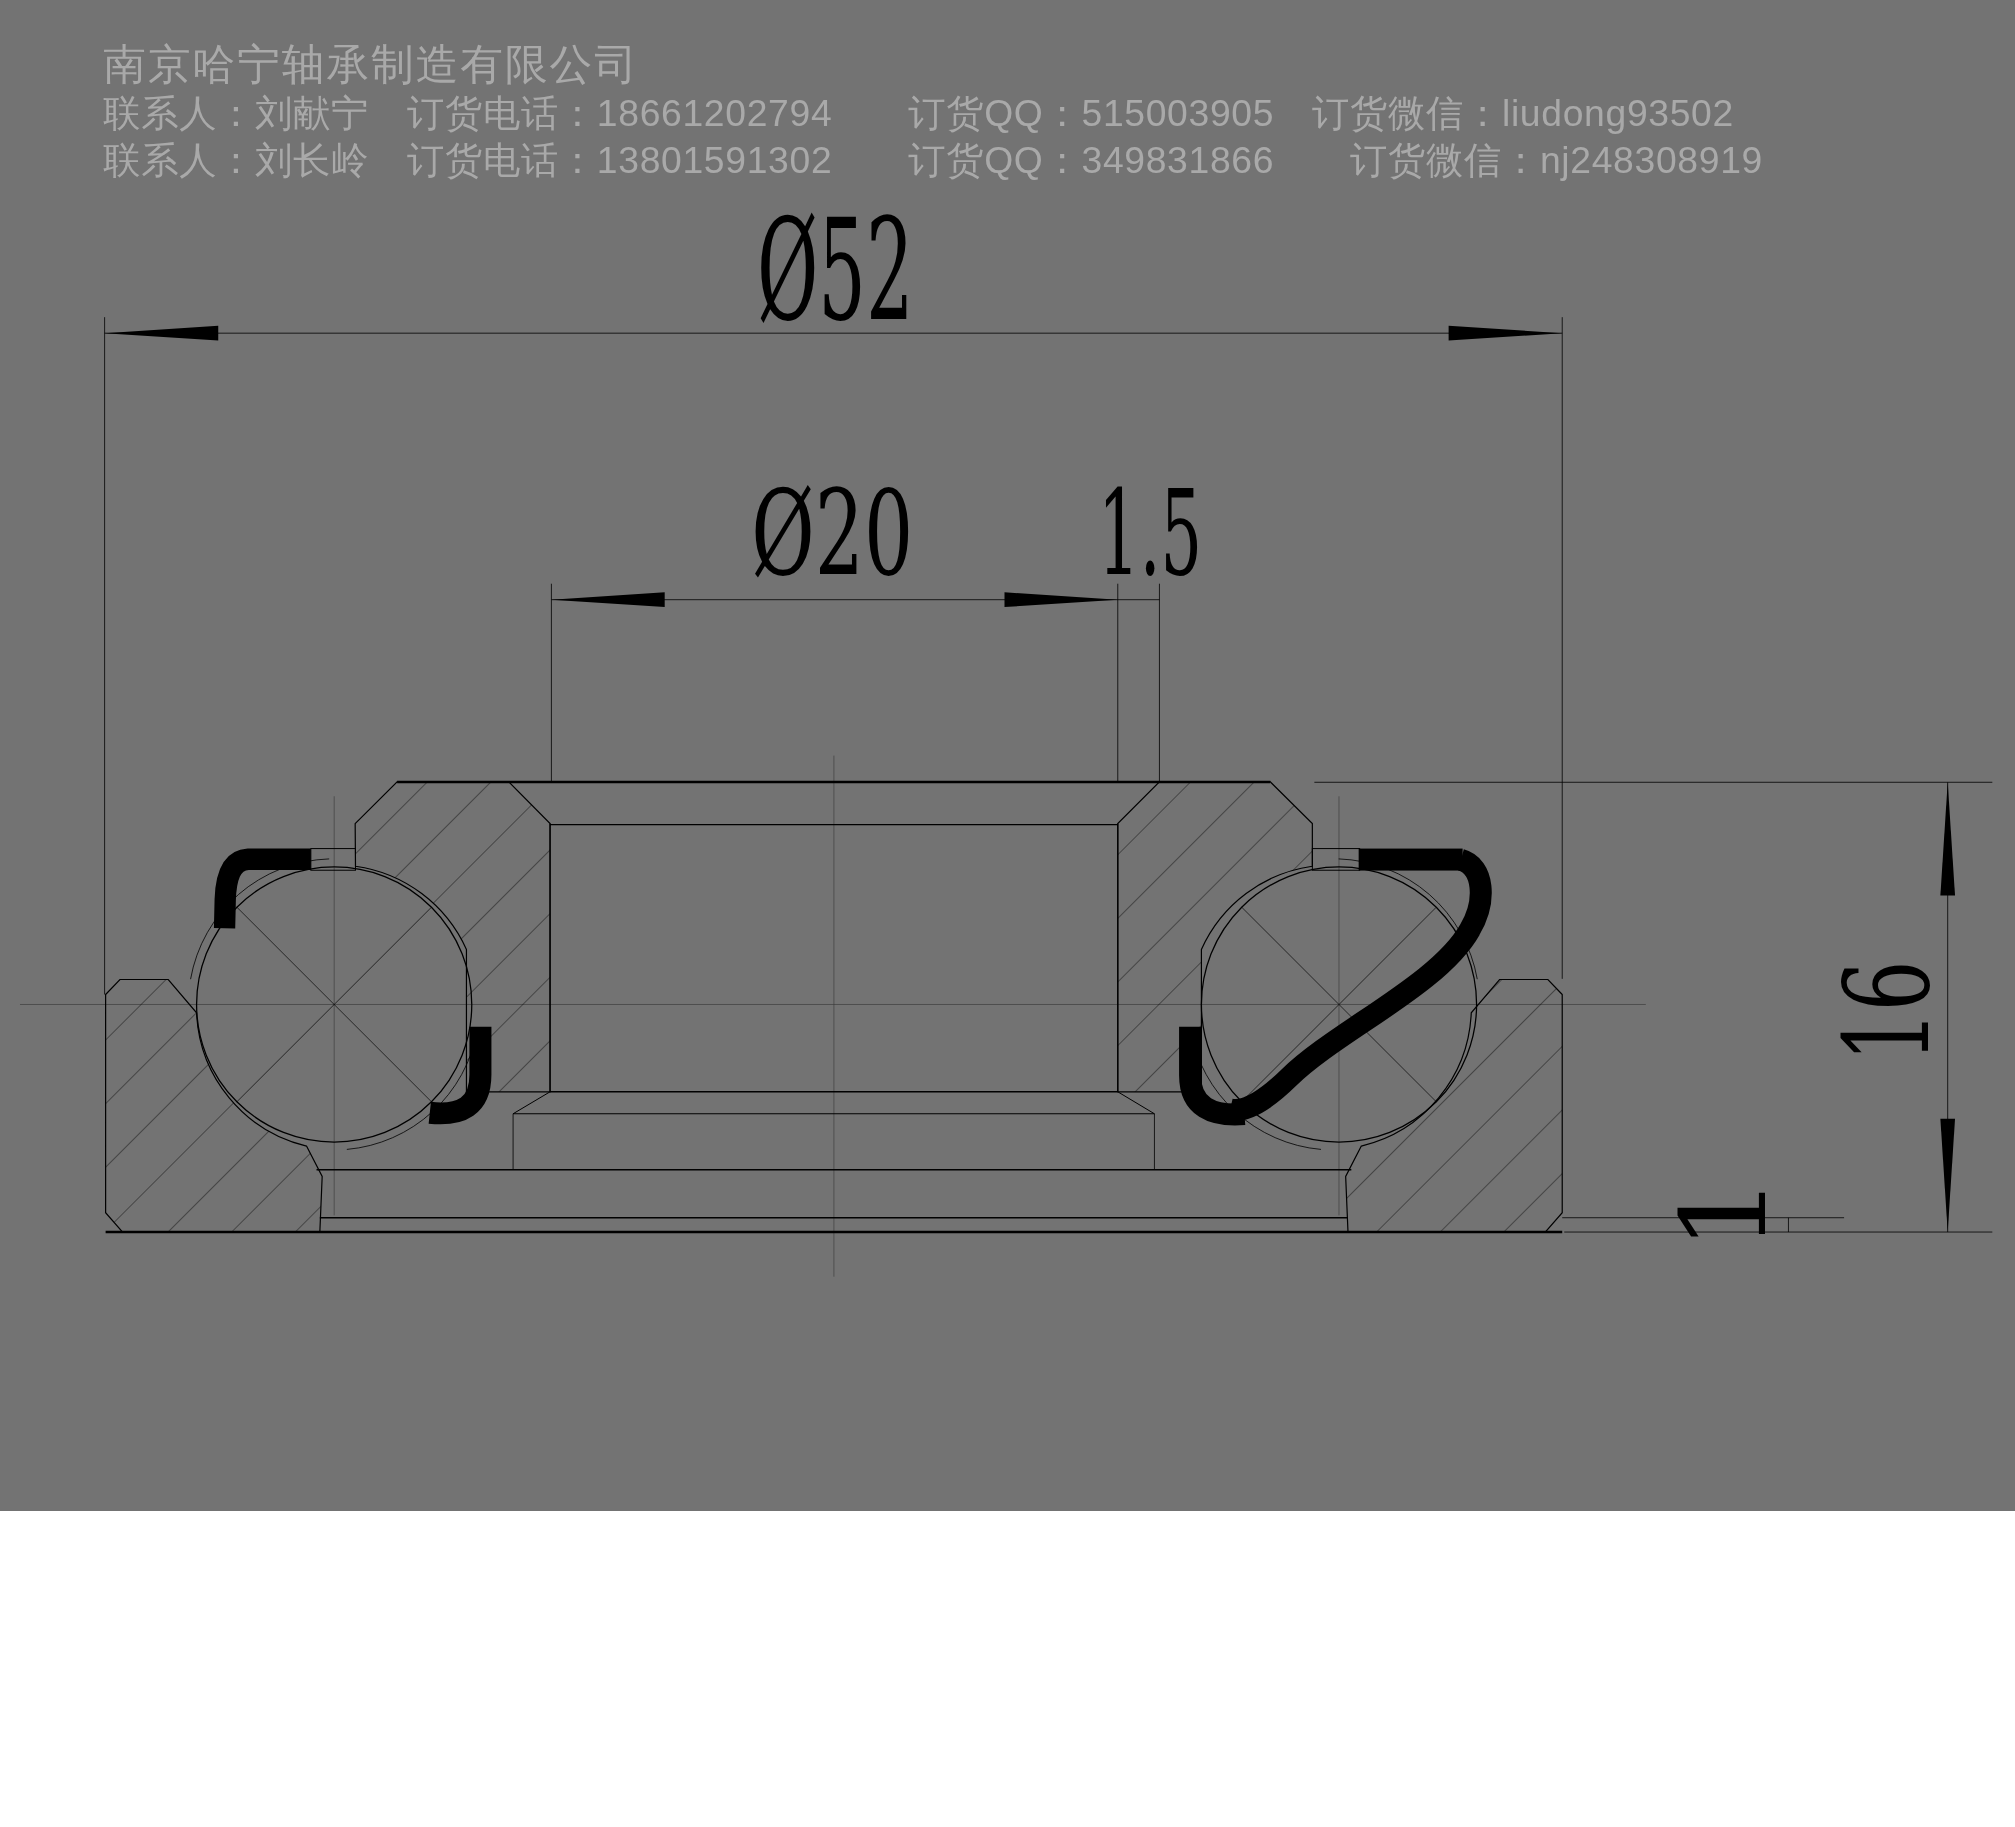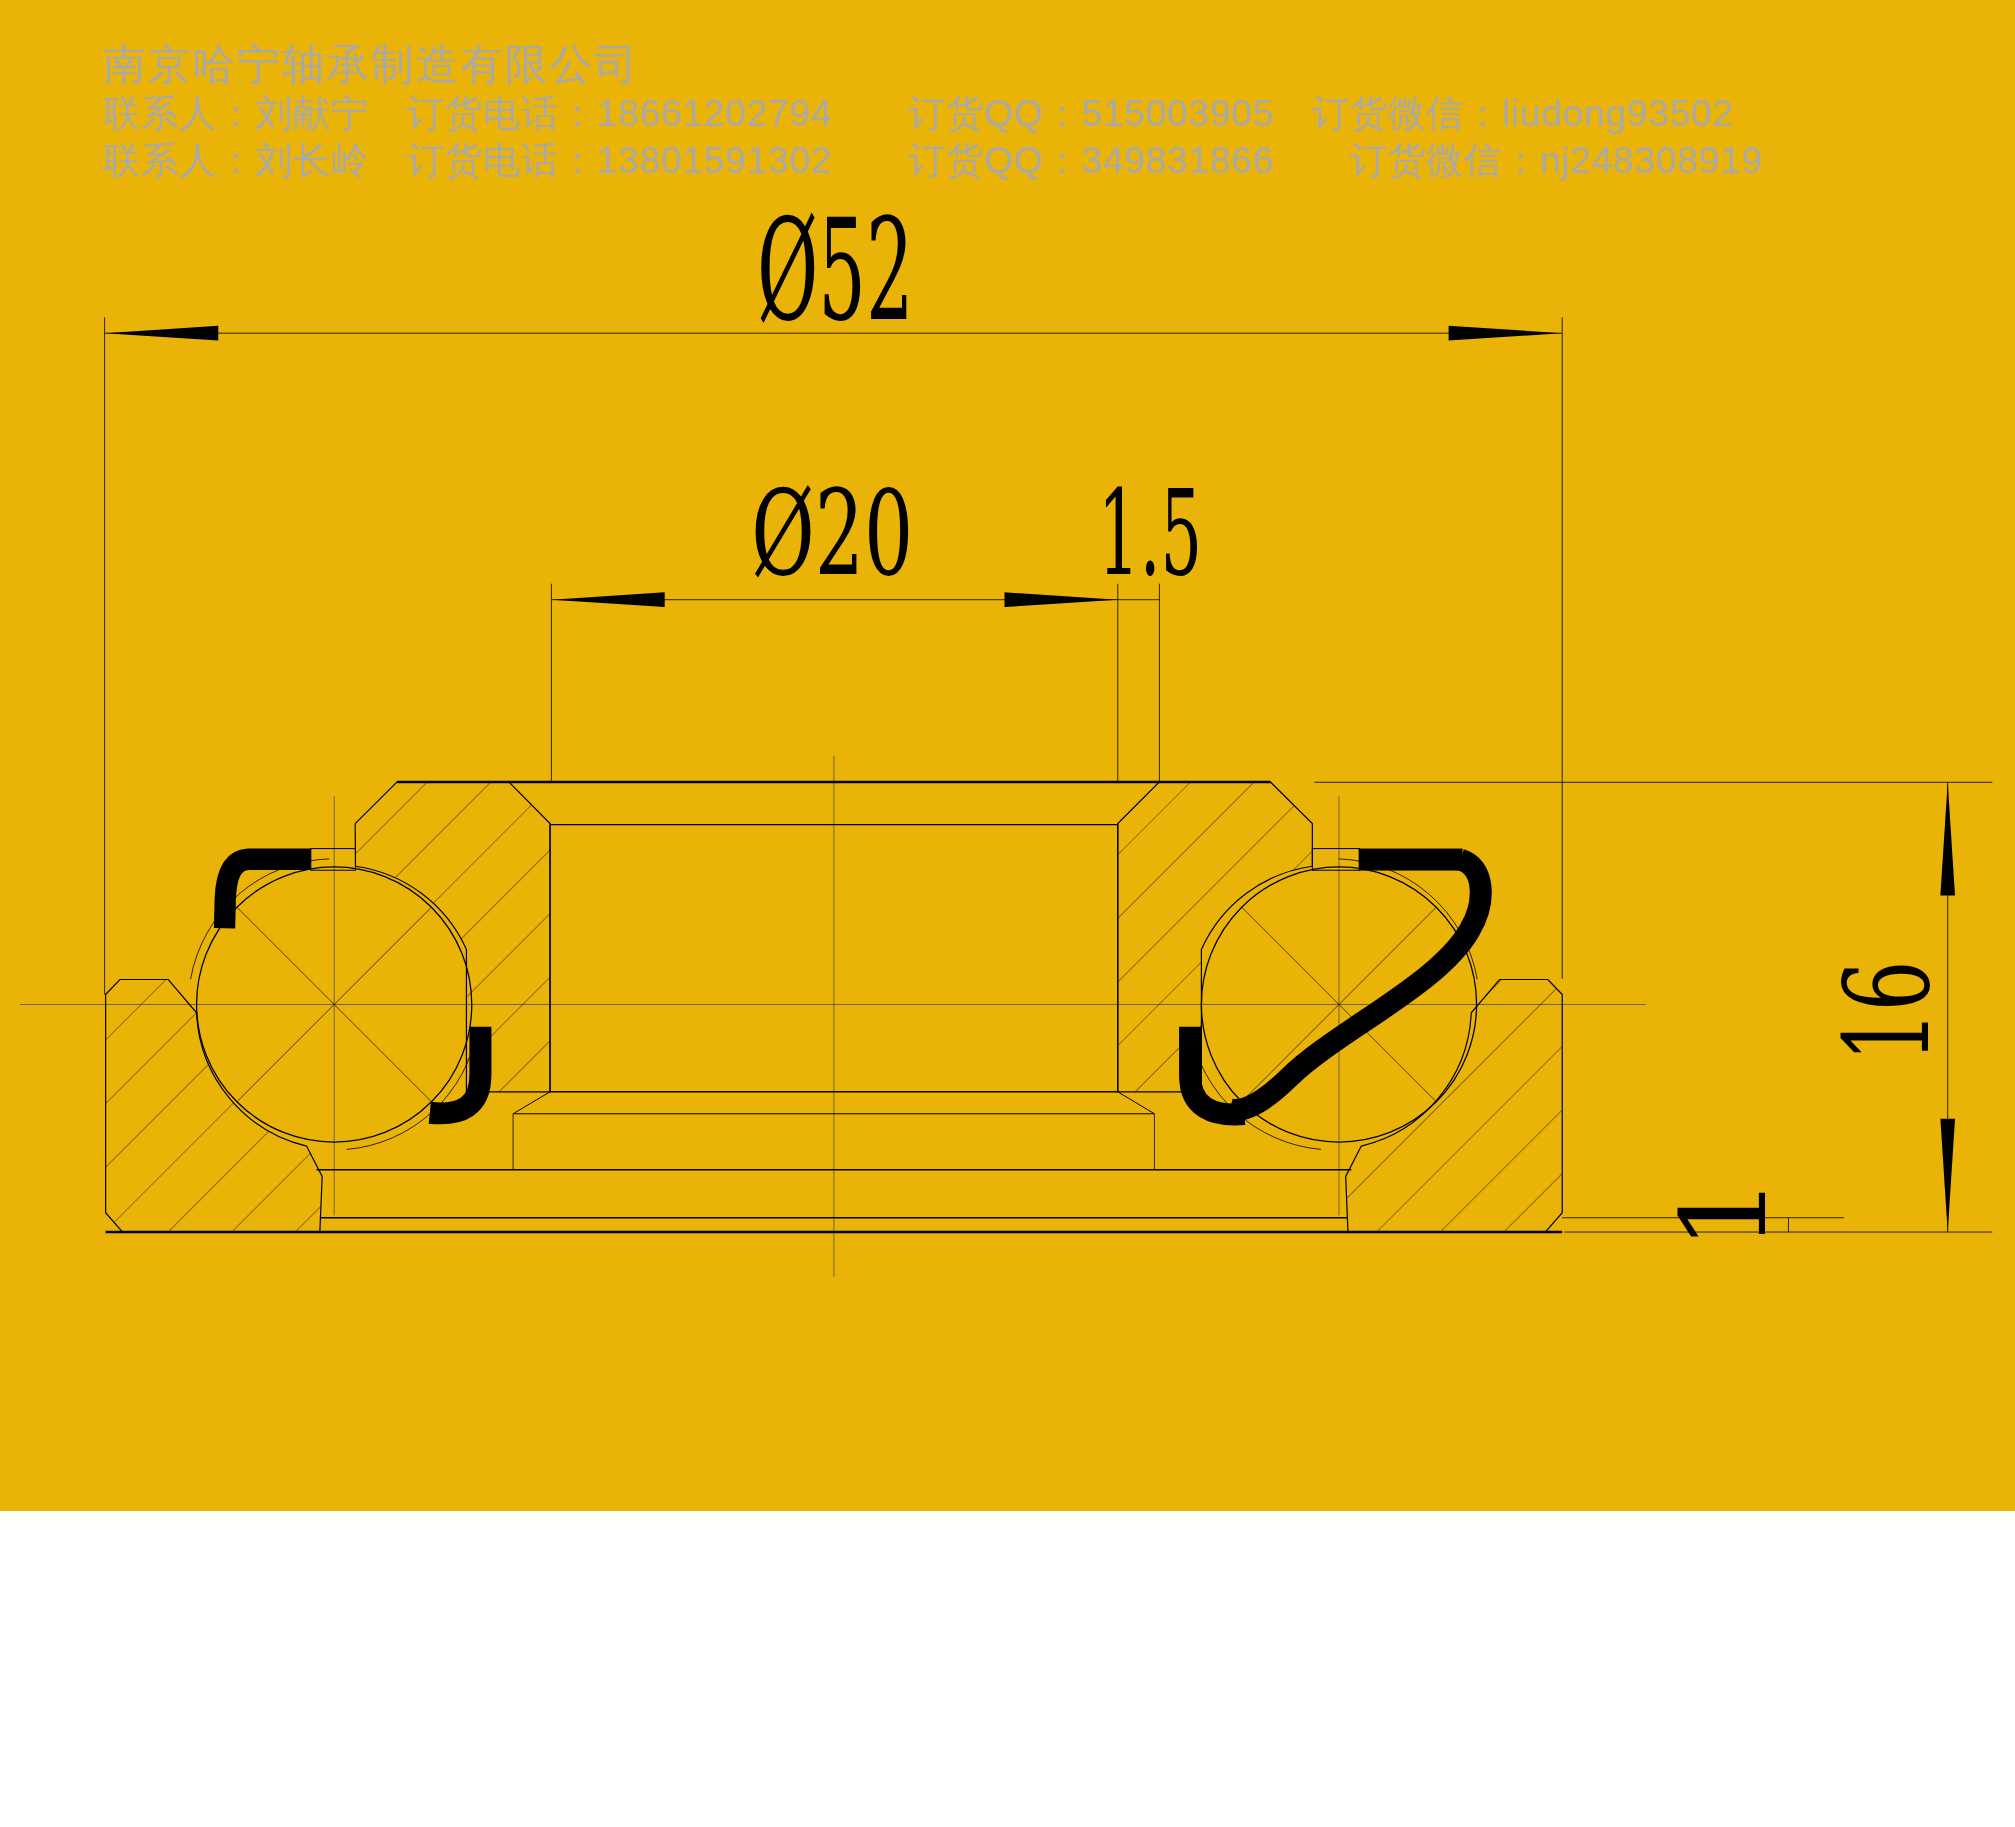--- a/index.html
+++ b/index.html
@@ -1,16 +1,16 @@
 <!DOCTYPE html>
 <html style="font-size:6.4px"><head>
 <meta charset="utf-8">
 <style>
   html,body{margin:0;padding:0;background:#fff;}
-  .page{width:100vw;aspect-ratio:6048/4535;position:relative;background:#eab308;overflow:hidden;}
+  .page{width:100vw;aspect-ratio:6048/4535;position:relative;background:#737373;overflow:hidden;}
   svg{display:block;width:100%;height:100%;}
   text{user-select:none;}
   .hdr{font-family:"Liberation Sans","DejaVu Sans",sans-serif;fill:#a9a9a9;}
   .dim{font-family:"DejaVu Serif","Liberation Serif",serif;fill:#000;}
 </style>
 </head>
 <body>
 
 <div class="page">
 <svg viewBox="0 0 6048 4535" preserveAspectRatio="xMidYMid meet">

